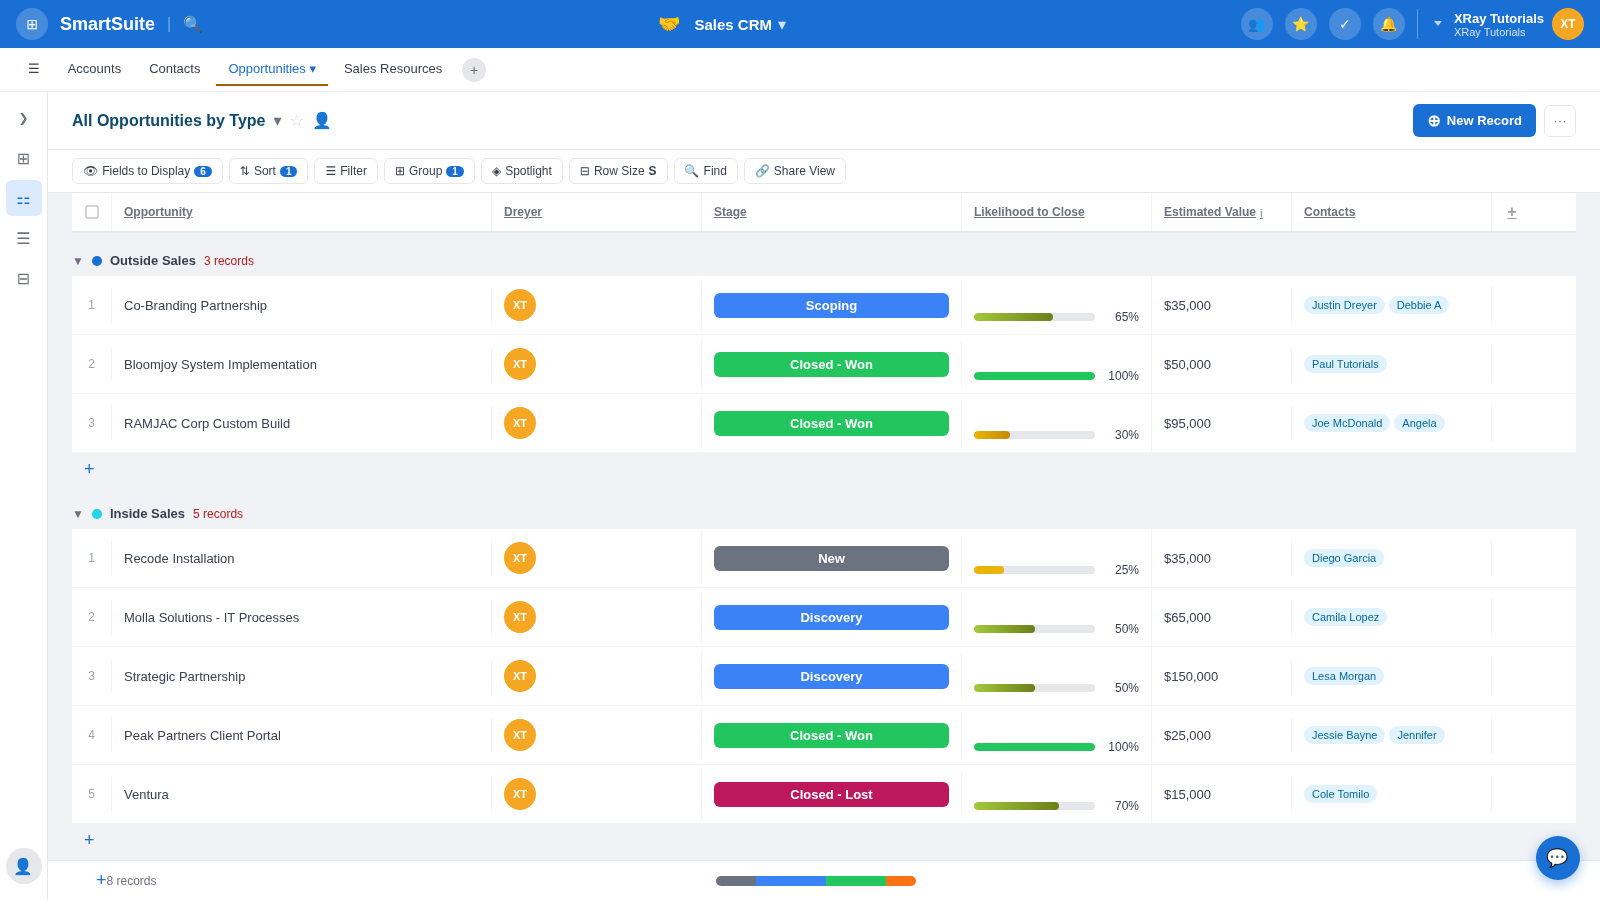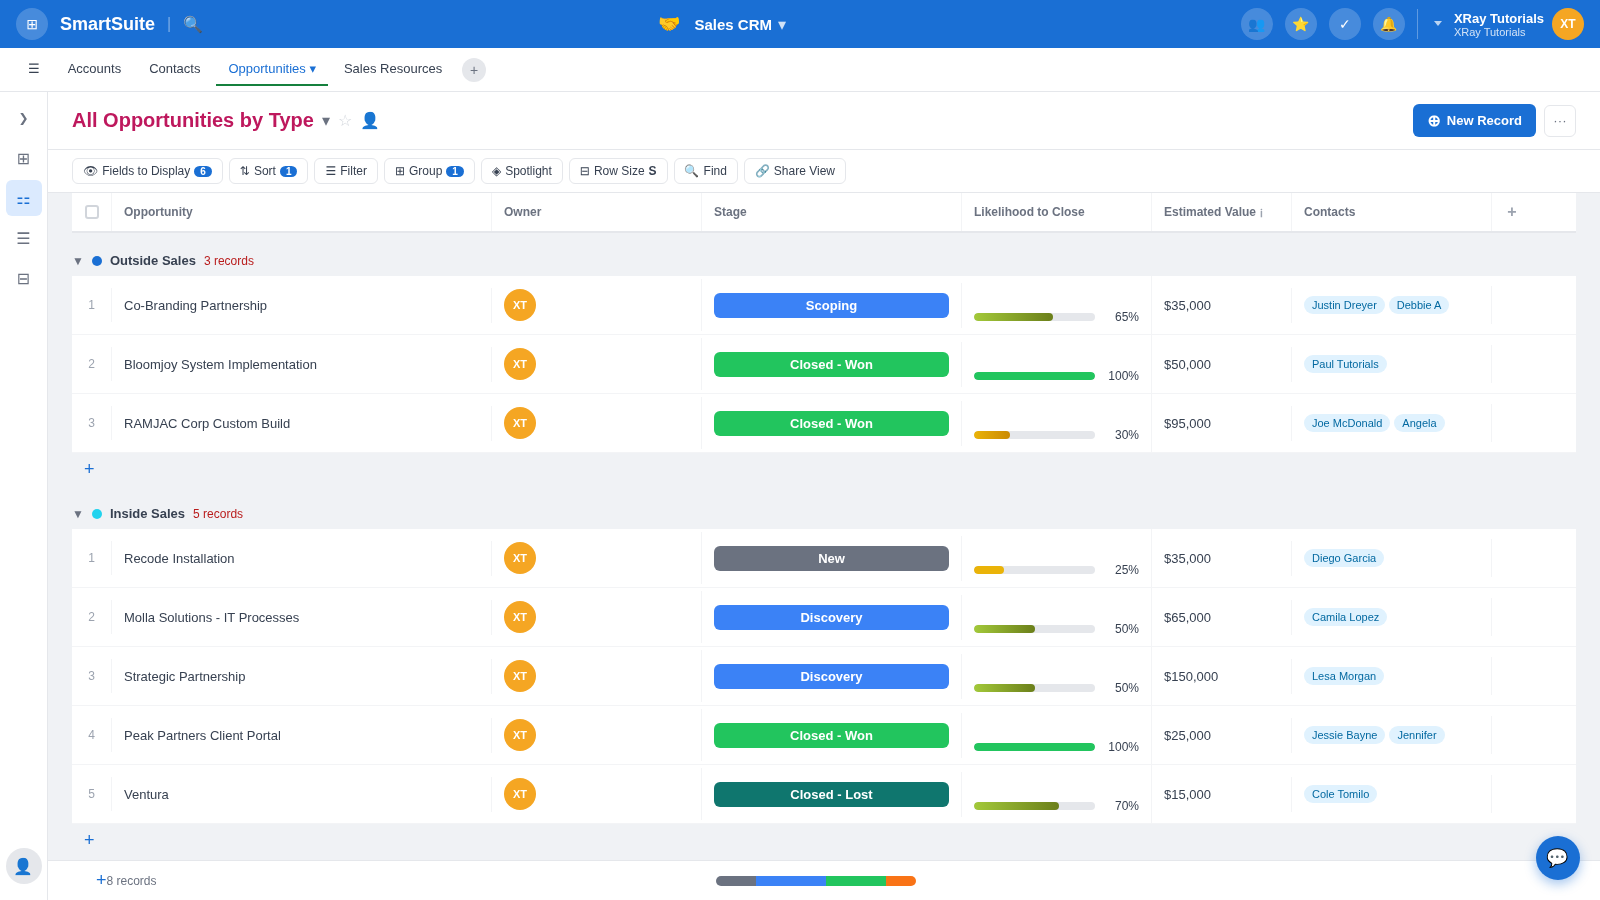--- a/index.html
+++ b/index.html
@@ -41,21 +41,21 @@
     .sub-nav-item {
       padding: 8px 12px;
       font-size: 13px;
       color: #374151;
       cursor: pointer;
       border-bottom: 2px solid transparent;
       white-space: nowrap;
     }
     .sub-nav-item.active {
       color: #1a6fd4;
-      border-bottom: 2px solid #15803d;
+      border-bottom: 2px solid #a16207;
       font-weight: 500;
     }
     .sub-nav-add { width: 24px; height: 24px; border-radius: 50%; background: #e5e7eb; display: flex; align-items: center; justify-content: center; cursor: pointer; font-size: 14px; color: #6b7280; margin-left: 4px; }
 
     
     .main-layout { display: flex; height: calc(900px - 48px - 44px); }
 
     
     .left-sidebar {
       width: 48px;
@@ -83,21 +83,21 @@
     
     .page-header {
       background: white;
       padding: 12px 24px;
       display: flex;
       align-items: center;
       justify-content: space-between;
       border-bottom: 1px solid #e5e7eb;
     }
     .page-header-left { display: flex; align-items: center; gap: 8px; }
-    .page-title { font-size: 20px; font-weight: 700; color: #be185d; }
+    .page-title { font-size: 16px; font-weight: 700; color: #0c4a6e; }
     .page-title-chevron { color: #6b7280; cursor: pointer; }
     .header-star { color: #d1d5db; cursor: pointer; font-size: 16px; }
     .header-share { color: #d1d5db; cursor: pointer; font-size: 16px; }
     .page-header-right { display: flex; align-items: center; gap: 8px; }
     .new-record-btn {
       background: #1a6fd4;
       color: white;
       border: none;
       border-radius: 6px;
       padding: 7px 14px;
@@ -158,20 +158,21 @@
     .th {
       padding: 10px 12px;
       font-size: 12px;
       font-weight: 600;
       color: #6b7280;
       text-transform: none;
       display: flex;
       align-items: center;
       gap: 4px;
       border-right: 1px solid #f3f4f6;
+      text-decoration: underline;
     }
     .th:last-child { border-right: none; }
 
     
     .group-container { margin-top: 12px; }
     .group-header {
       display: flex;
       align-items: center;
       gap: 8px;
       padding: 8px 0;
@@ -209,21 +210,21 @@
       font-weight: 600;
       color: white;
       width: 100%;
       display: flex;
       justify-content: center;
     }
     .stage-scoping { background: #3b82f6; }
     .stage-closed-won { background: #22c55e; }
     .stage-new { background: #6b7280; }
     .stage-discovery { background: #3b82f6; }
-    .stage-closed-lost { background: #0f766e; }
+    .stage-closed-lost { background: #be185d; }
 
     
     .owner-avatar {
       width: 32px; height: 32px;
       border-radius: 50%;
       background: #f5a623;
       color: white;
       font-weight: 700;
       font-size: 11px;
       display: flex; align-items: center; justify-content: center;
@@ -424,21 +425,21 @@
       </button>
     </div>
 
     <div class="table-area" style="padding-bottom:60px;">
 
       <div class="table-header">
         <div class="th checkbox-cell">
           <div class="checkbox"></div>
         </div>
         <div class="th">Opportunity</div>
-        <div class="th">Owner</div>
+        <div class="th">Dreyer</div>
         <div class="th">Stage</div>
         <div class="th">Likelihood to Close</div>
         <div class="th">
           Estimated Value
           <span class="info-icon">ℹ</span>
         </div>
         <div class="th">Contacts</div>
         <div class="th col-add">+</div>
       </div>
 

